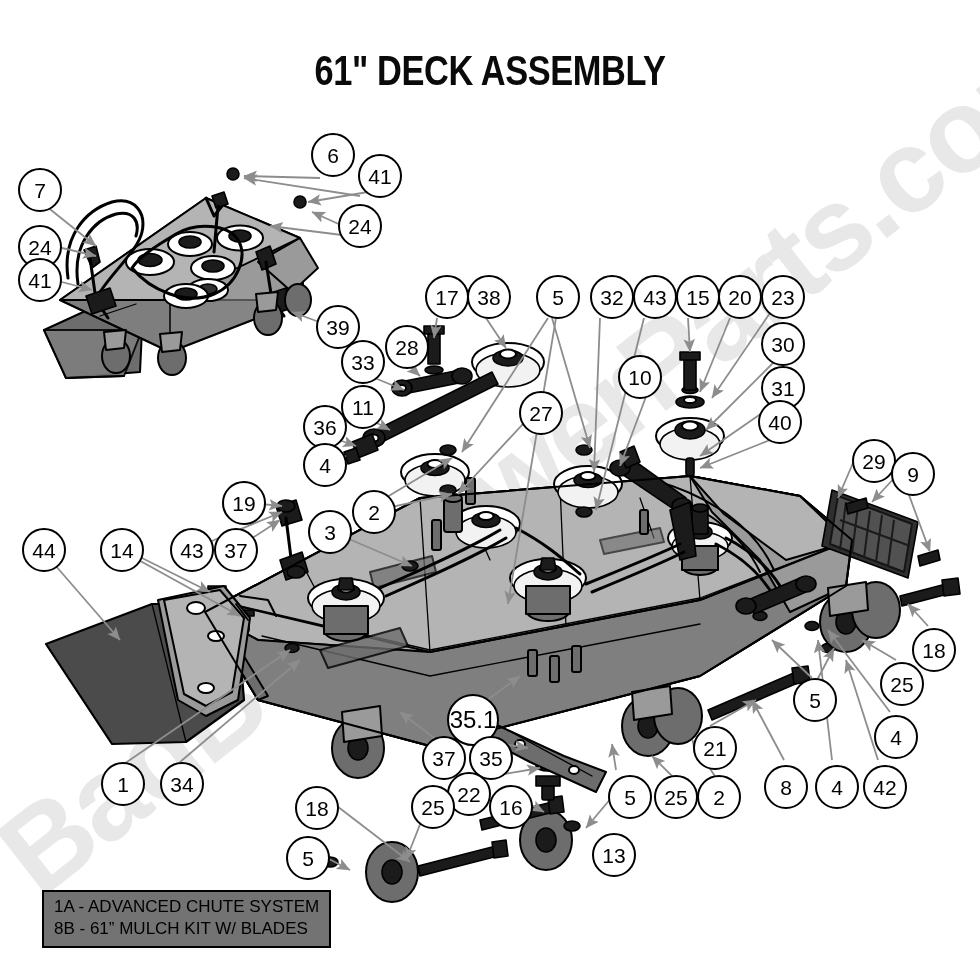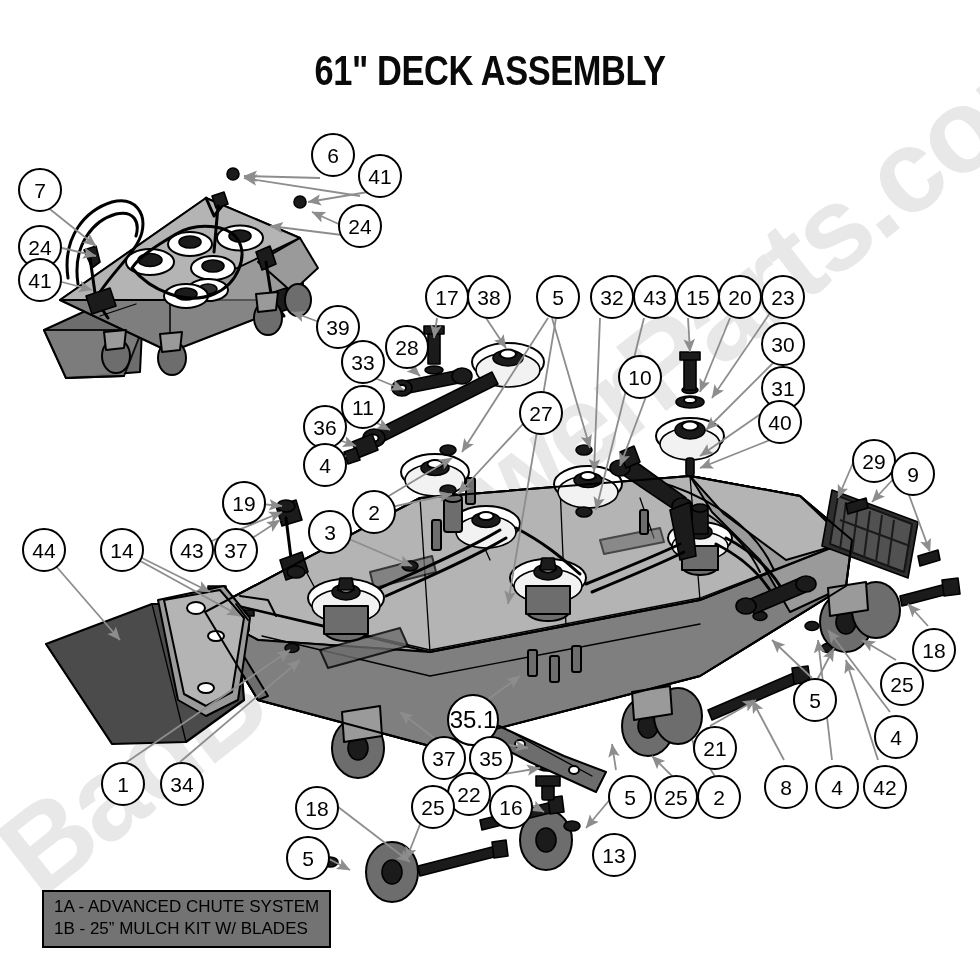--- a/index.html
+++ b/index.html
@@ -516,16 +516,16 @@
     <div class="bub" style="left:654px;top:775px;">25</div>
     <div class="bub" style="left:697px;top:775px;">2</div>
     <div class="bub" style="left:592px;top:833px;">13</div>
     <div class="bub" style="left:764px;top:765px;">8</div>
     <div class="bub" style="left:815px;top:765px;">4</div>
     <div class="bub" style="left:863px;top:765px;">42</div>
   </div>
 
   <div id="legend">
     <div>1A - ADVANCED CHUTE SYSTEM</div>
-    <div>1B - 25” MULCH KIT W/ BLADES</div>
+    <div>8B - 61” MULCH KIT W/ BLADES</div>
   </div>
 
 </div>
 
 </body></html>

